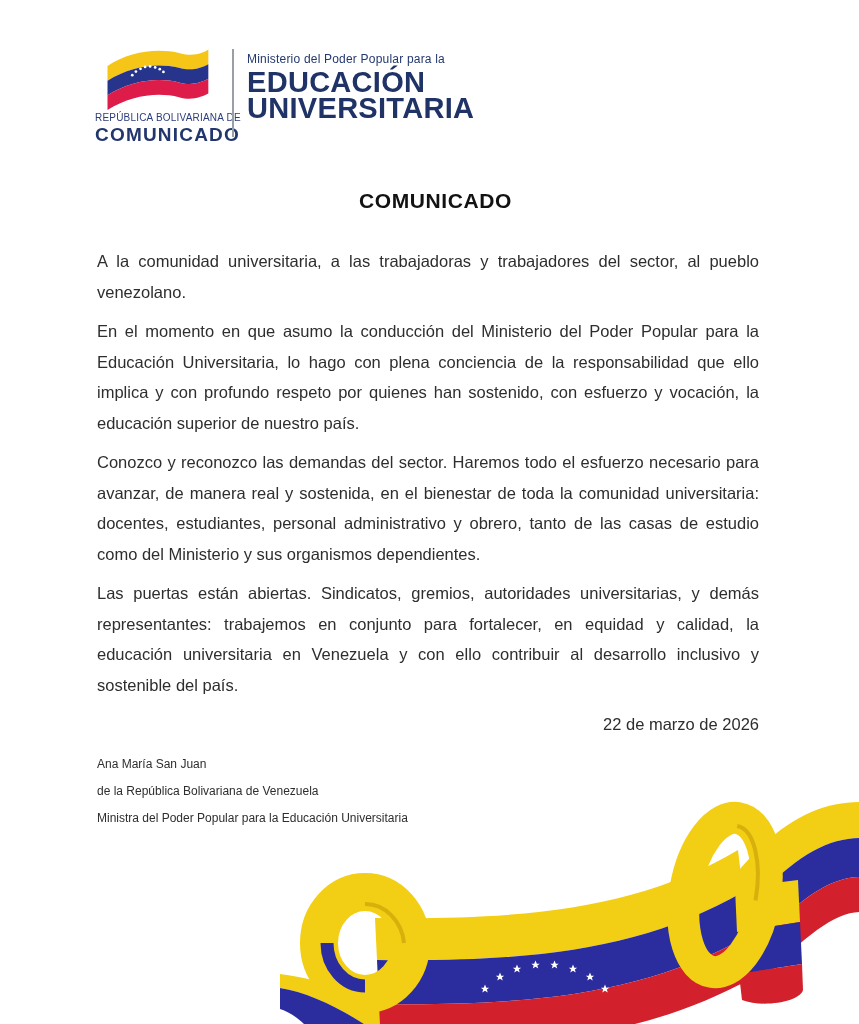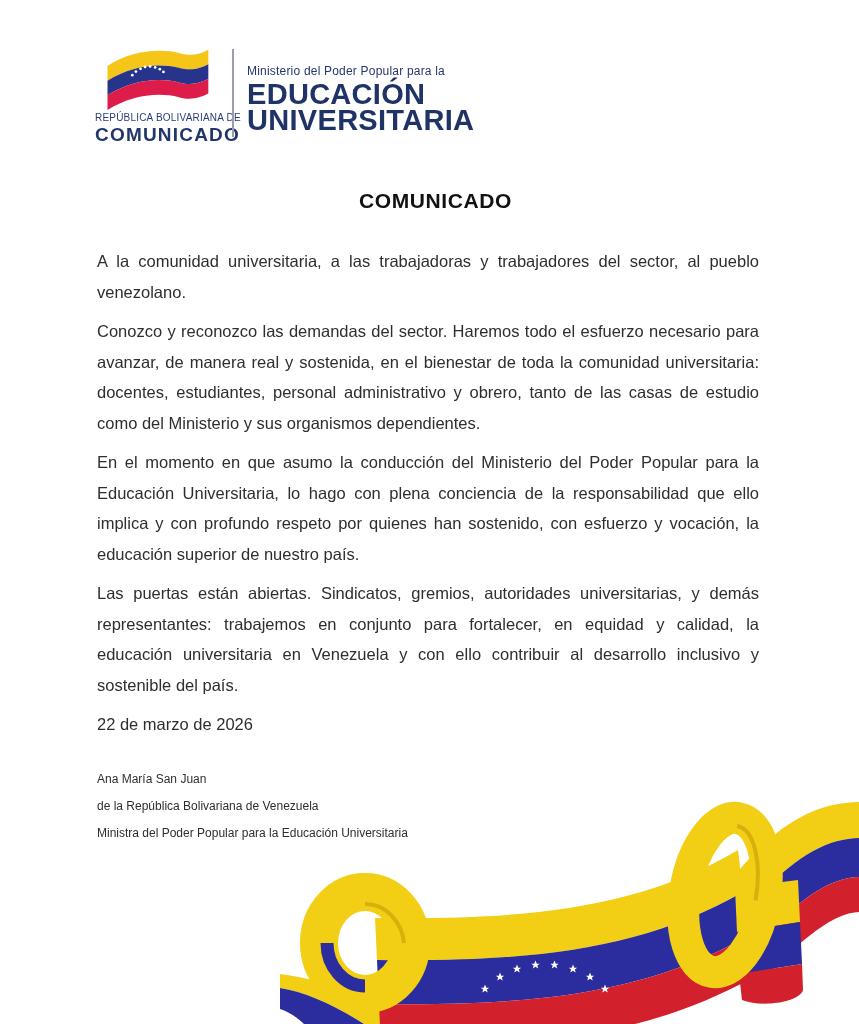--- a/index.html
+++ b/index.html
@@ -19,41 +19,41 @@
   .logo-block svg { display: block; width: 120px; height: 66px; margin: 0 auto; }
   .logo-republic {
     font-size: 10px; font-weight: normal; color: #2b3d7c;
     letter-spacing: 0.2px; margin-top: 2px; white-space: nowrap;
   }
   .logo-country {
     font-size: 19px; font-weight: bold; color: #22366e;
     letter-spacing: 1.2px; margin-top: 1px;
   }
   .header-divider { width: 2px; height: 88px; background: #999fa6; margin: 5px 13px 0 13px; }
-  .ministry-block { padding-top: 8px; margin-top: 12px; }
+  .ministry-block { padding-top: 8px; }
   .ministry-line1 { font-size: 12px; color: #24386f; margin-bottom: 3px; letter-spacing: 0.2px; }
   .ministry-line2, .ministry-line3 {
     font-size: 29px; font-weight: bold; color: #1f3367;
     line-height: 26px; letter-spacing: 0.3px;
   }
 
   
   .doc-title {
     position: absolute; top: 183px; left: 0; width: 100%;
     margin: 6px; text-align: center;
     font-size: 21px; font-weight: bold; color: #121212; letter-spacing: 0.6px;
   }
 
   
   .body-text {
     position: absolute; left: 97px; top: 246px; width: 662px;
     font-size: 16.5px; line-height: 30.5px; color: #2e2e2e;
   }
   .body-text p { margin: 0 0 9px 0; text-align: justify; }
-  .body-text p.date-line { margin: 0 0 26px 0; text-align: left; }
+  .body-text p.date-line { margin: 0 0 11px 0; text-align: right; }
   .signature { font-size: 12px; line-height: 27px; margin-top: 6px; }
 
   
   .ribbon { position: absolute; left: 280px; top: 780px; width: 579px; height: 244px; }
 </style>
 </head>
 <body>
 
 <div class="page">
 
@@ -82,22 +82,22 @@
       <div class="ministry-line1">Ministerio del Poder Popular para la</div>
       <div class="ministry-line2">EDUCACIÓN</div>
       <div class="ministry-line3">UNIVERSITARIA</div>
     </div>
   </header>
 
   <h1 class="doc-title">COMUNICADO</h1>
 
   <main class="body-text">
     <p>A la comunidad universitaria, a las trabajadoras y trabajadores del sector, al pueblo venezolano.</p>
+    <p>En el momento en que asumo la conducción del Ministerio del Poder Popular para la Educación Universitaria, lo hago con plena conciencia de la responsabilidad que ello implica y con profundo respeto por quienes han sostenido, con esfuerzo y vocación, la educación superior de nuestro país.</p>
     <p>Conozco y reconozco las demandas del sector. Haremos todo el esfuerzo necesario para avanzar, de manera real y sostenida, en el bienestar de toda la comunidad universitaria: docentes, estudiantes, personal administrativo y obrero, tanto de las casas de estudio como del Ministerio y sus organismos dependientes.</p>
-    <p>En el momento en que asumo la conducción del Ministerio del Poder Popular para la Educación Universitaria, lo hago con plena conciencia de la responsabilidad que ello implica y con profundo respeto por quienes han sostenido, con esfuerzo y vocación, la educación superior de nuestro país.</p>
     <p>Las puertas están abiertas. Sindicatos, gremios, autoridades universitarias, y demás representantes: trabajemos en conjunto para fortalecer, en equidad y calidad, la educación universitaria en Venezuela y con ello contribuir al desarrollo inclusivo y sostenible del país.</p>
     <p class="date-line">22 de marzo de 2026</p>
     <div class="signature">
       <div>Ana María San Juan</div>
       <div>de la República Bolivariana de Venezuela</div>
       <div>Ministra del Poder Popular para la Educación Universitaria</div>
     </div>
   </main>
 
   <svg class="ribbon" viewBox="0 0 579 244" aria-hidden="true">

